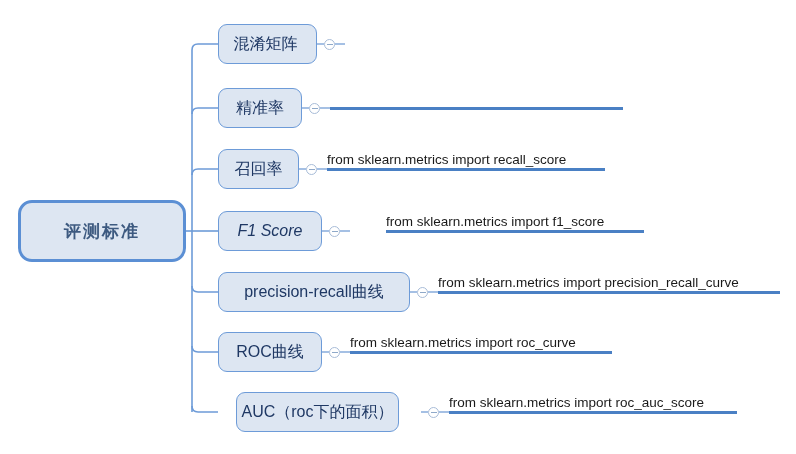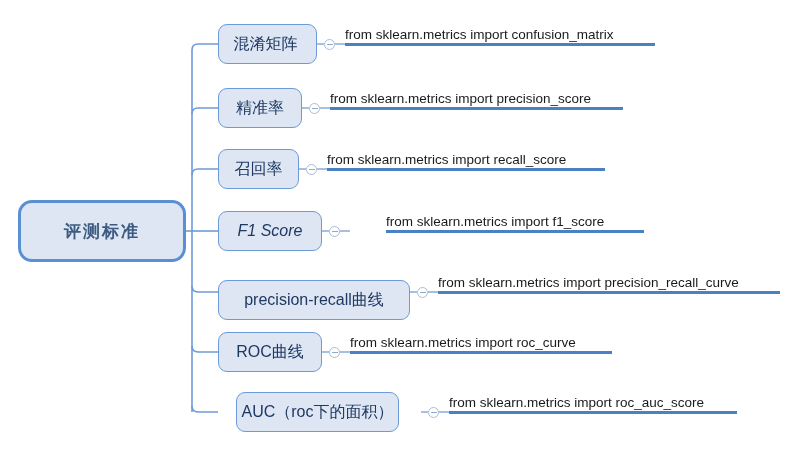--- a/index.html
+++ b/index.html
@@ -151,31 +151,26 @@
   </svg>
 
   <div class="root-node">
     <span class="root-label">评测标准</span>
   </div>
 
   <div class="child-node" style="left:218px; top:24px; width:99px; height:40px;padding-left:8px;">
     <span class="child-label">混淆矩阵</span>
   </div>
   <div class="collapse-toggle" style="left:324px; top:38.5px;"></div>
-  <div class="code-leaf" style="left:345px; top:16px; width:310px; height:30px;">
-    <span class="code-text">from sklearn.metrics import confusion_matrix</span>
-    <div class="code-underline" style="width:310px;"></div>
-  </div>
 
   <div class="child-node" style="left:218px; top:88px; width:84px; height:40px;font-family:Liberation Serif, serif;">
     <span class="child-label">精准率</span>
   </div>
   <div class="collapse-toggle" style="left:309px; top:102.5px;"></div>
   <div class="code-leaf" style="left:330px; top:80px; width:293px; height:30px;">
-    <span class="code-text">from sklearn.metrics import precision_score</span>
     <div class="code-underline" style="width:293px;"></div>
   </div>
 
   <div class="child-node" style="left:218px; top:149px; width:81px; height:40px;">
     <span class="child-label">召回率</span>
   </div>
   <div class="collapse-toggle" style="left:306px; top:163.5px;"></div>
   <div class="code-leaf" style="left:327px; top:141px; width:278px; height:30px;">
     <span class="code-text">from sklearn.metrics import recall_score</span>
     <div class="code-underline" style="width:278px;"></div>
@@ -183,21 +178,21 @@
 
   <div class="child-node" style="left:218px; top:211px; width:104px; height:40px;font-style:italic;">
     <span class="child-label">F1 Score</span>
   </div>
   <div class="collapse-toggle" style="left:329px; top:225.5px;"></div>
   <div class="code-leaf" style="left:350px; top:203px; width:258px; height:30px;margin-left:36px;">
     <span class="code-text">from sklearn.metrics import f1_score</span>
     <div class="code-underline" style="width:258px;"></div>
   </div>
 
-  <div class="child-node" style="left:218px; top:272px; width:192px; height:40px;margin-top:8px;">
+  <div class="child-node" style="left:218px; top:272px; width:192px; height:40px;">
     <span class="child-label">precision-recall曲线</span>
   </div>
   <div class="collapse-toggle" style="left:417px; top:286.5px;"></div>
   <div class="code-leaf" style="left:438px; top:264px; width:342px; height:30px;">
     <span class="code-text">from sklearn.metrics import precision_recall_curve</span>
     <div class="code-underline" style="width:342px;"></div>
   </div>
 
   <div class="child-node" style="left:218px; top:332px; width:104px; height:40px;">
     <span class="child-label">ROC曲线</span>

